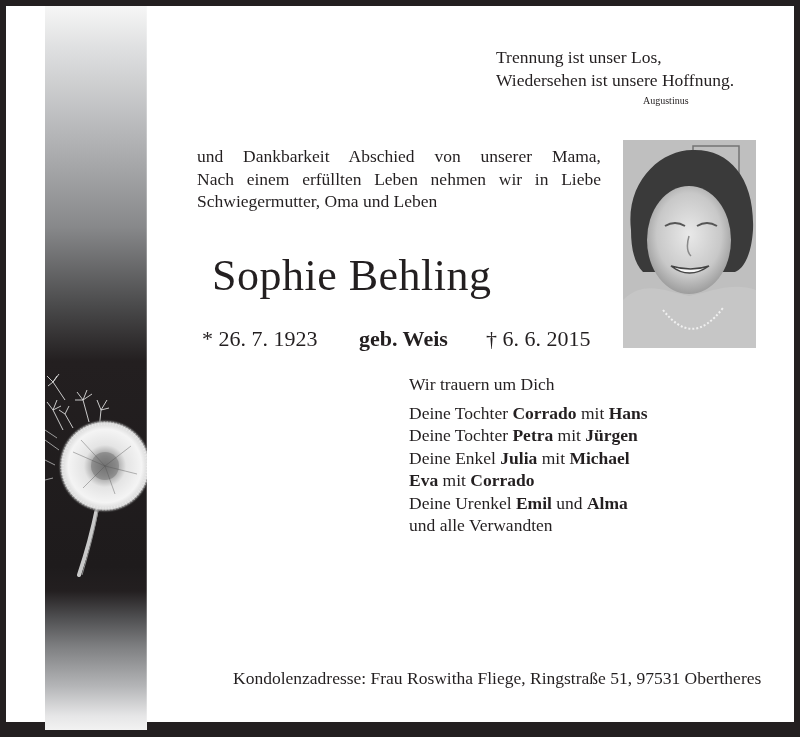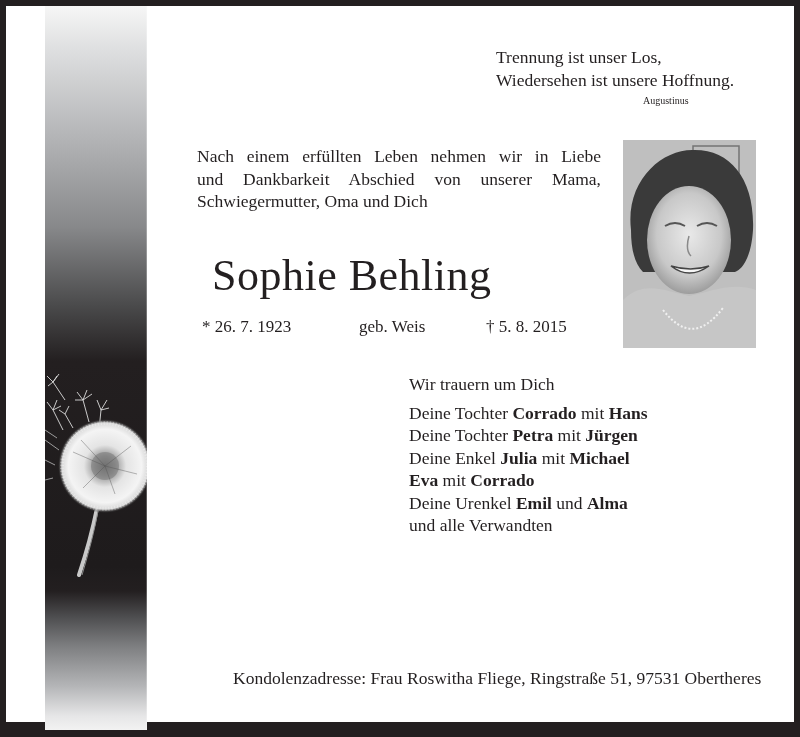--- a/index.html
+++ b/index.html
@@ -92,27 +92,27 @@
       position: absolute;
       left: 206px;
       top: 240px;
       font-size: 44px;
       line-height: 60px;
       letter-spacing: 0.5px;
       white-space: nowrap;
     }
     .dates {
       position: absolute;
-      top: 310px;
-      font-size: 17px;
+      top: 322px;
+      font-size: 22px;
       line-height: 22px;
       white-space: nowrap;
     }
     .date-born { left: 196px; }
-    .maiden { left: 353px; font-weight: normal; }
+    .maiden { left: 353px; font-weight: bold; }
     .date-died { left: 480px; }
     .photo {
       position: absolute;
       left: 617px;
       top: 134px;
       width: 133px;
       height: 208px;
       overflow: hidden;
       background: #b7b7b7;
     }
@@ -208,30 +208,30 @@
     </svg>
   </div>
 
   <div class="text-block quote">
     <div>Trennung ist unser Los,</div>
     <div>Wiedersehen ist unsere Hoffnung.</div>
     <div class="author">Augustinus</div>
   </div>
 
   <div class="text-block intro">
+    <span class="line">und Dankbarkeit Abschied von unserer Mama,</span>
     <span class="line">Nach einem erfüllten Leben nehmen wir in Liebe</span>
-    <span class="line">und Dankbarkeit Abschied von unserer Mama,</span>
-    <span class="line last">Schwiegermutter, Oma und Dich</span>
+    <span class="line last">Schwiegermutter, Oma und Leben</span>
   </div>
 
   <div class="name">Sophie Behling</div>
 
   <div class="dates date-born">* 26. 7. 1923</div>
   <div class="dates maiden">geb. Weis</div>
-  <div class="dates date-died">† 5. 8. 2015</div>
+  <div class="dates date-died">† 6. 6. 2015</div>
 
   <div class="photo" title="Portrait photo of Sophie Behling">
     <svg width="133" height="208" viewBox="0 0 133 208" xmlns="http://www.w3.org/2000/svg">
       <defs>
         <radialGradient id="face" cx="50%" cy="45%" r="55%">
           <stop offset="0%" stop-color="#e9e9e9"></stop>
           <stop offset="70%" stop-color="#c8c8c8"></stop>
           <stop offset="100%" stop-color="#9d9d9d"></stop>
         </radialGradient>
       </defs>

